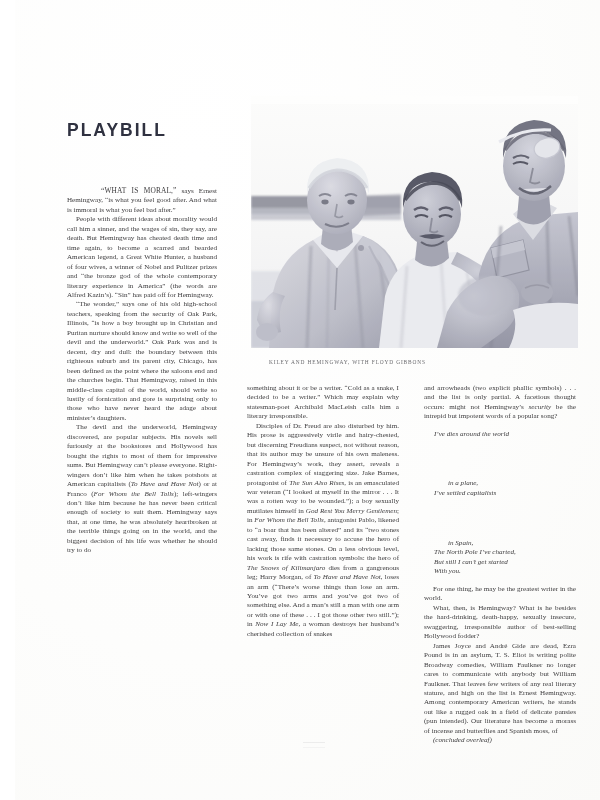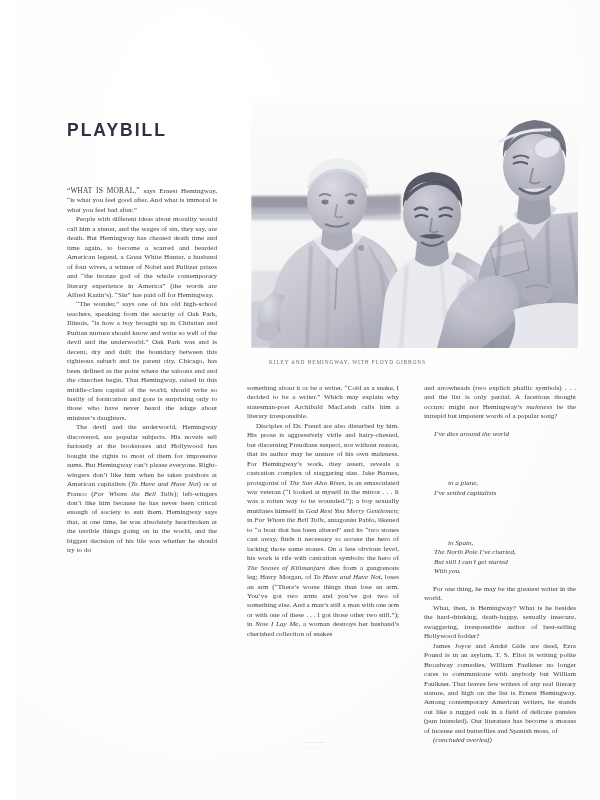--- a/index.html
+++ b/index.html
@@ -88,20 +88,21 @@
   .col p {
     margin: 0;
     text-indent: 9px;
   }
   .col p.noindent { text-indent: 0; }
 
   .sc {
     font-variant: small-caps;
     font-size: 7.4px;
     letter-spacing: 0.15px;
+    margin-left: 34px;
   }
   .it { font-style: italic; }
 
   
   .verse {
     margin: 8px 0 8px 0;
     font-style: italic;
     text-align: left;
     line-height: 9.6px;
     padding-left: 10px;
@@ -318,21 +319,21 @@
     <p>“The wonder,” says one of his old high-school teachers, speaking from the security of Oak Park, Illinois, “is how a boy brought up in Christian and Puritan nurture should know and write so well of the devil and the underworld.” Oak Park was and is decent, dry and dull: the boundary between this righteous suburb and its parent city, Chicago, has been defined as the point where the saloons end and the churches begin. That Hemingway, raised in this middle-class capital of the world, should write so lustily of fornication and gore is surprising only to those who have never heard the adage about minister’s daughters.</p>
     <p><span>The devil and the underworld, Hemingway discovered, are popular subjects. His novels sell furiously at the bookstores and Hollywood has bought the rights to most of them for impressive sums. But Hemingway can’t please everyone. Right-wingers don’t like him when he takes potshots at American capitalists (</span><span class="it">To Have and Have Not</span><span>) or at Franco (</span><span class="it">For Whom the Bell Tolls</span><span>); left-wingers don’t like him because he has never been critical enough of society to suit them. Hemingway says that, at one time, he was absolutely heartbroken at the terrible things going on in the world, and the biggest decision of his life was whether he should try to do</span></p>
   </div>
 
   <div id="col2" class="col">
     <p class="noindent">something about it or be a writer. “Cold as a snake, I decided to be a writer.” Which may explain why statesman-poet Archibald MacLeish calls him a literary irresponsible.</p>
     <p><span>Disciples of Dr. Freud are also disturbed by him. His prose is aggressively virile and hairy-chested, but discerning Freudians suspect, not without reason, that its author may be unsure of his own maleness. For Hemingway’s work, they assert, reveals a castration complex of staggering size. Jake Barnes, protagonist of </span><span class="it">The Sun Also Rises</span><span>, is an emasculated war veteran (“I looked at myself in the mirror . . . It was a rotten way to be wounded.”); a boy sexually mutilates himself in </span><span class="it">God Rest You Merry Gentlemen</span><span>; in </span><span class="it">For Whom the Bell Tolls</span><span>, antagonist Pablo, likened to “a boar that has been altered” and its “two stones cast away, finds it necessary to accuse the hero of lacking those same stones. On a less obvious level, his work is rife with castration symbols: the hero of </span><span class="it">The Snows of Kilimanjaro</span><span> dies from a gangrenous leg; Harry Morgan, of </span><span class="it">To Have and Have Not</span><span>, loses an arm (“There’s worse things than lose an arm. You’ve got two arms and you’ve got two of something else. And a man’s still a man with one arm or with one of these . . . I got those other two still.”); in </span><span class="it">Now I Lay Me</span><span>, a woman destroys her husband’s cherished collection of snakes</span></p>
   </div>
 
   <div id="col3" class="col">
-    <p class="noindent"><span>and arrowheads (two explicit phallic symbols) . . . and the list is only partial. A facetious thought occurs: might not Hemingway’s </span><span class="it">maleness</span><span> be the intrepid but impotent words of a popular song?</span></p>
+    <p class="noindent"><span>and arrowheads (two explicit phallic symbols) . . . and the list is only partial. A facetious thought occurs: might not Hemingway’s </span><span class="it">security</span><span> be the intrepid but impotent words of a popular song?</span></p>
 
     <div class="verse">
       <span class="ln">I’ve dies around the world</span>
       <span class="ind">in a plane,</span>
       <span class="ln">I’ve settled capitalists</span>
       <span class="ind">in Spain,</span>
       <span class="ln">The North Pole I’ve charted,</span>
       <span class="ln">But still I can’t get started</span>
       <span class="ln">With you.</span>
     </div>

